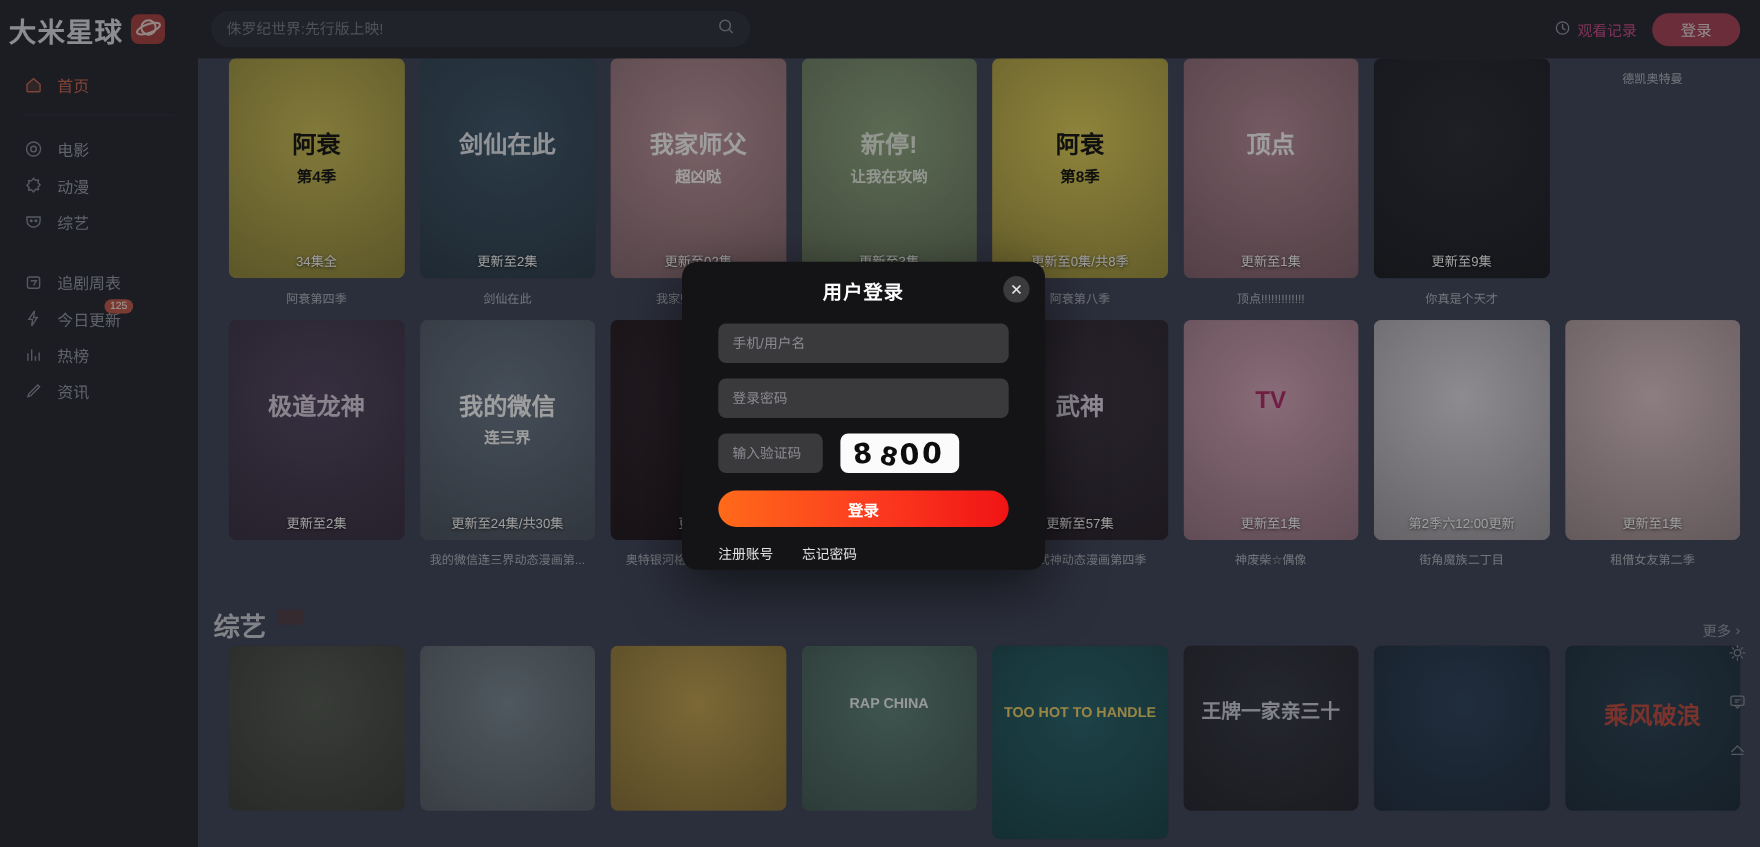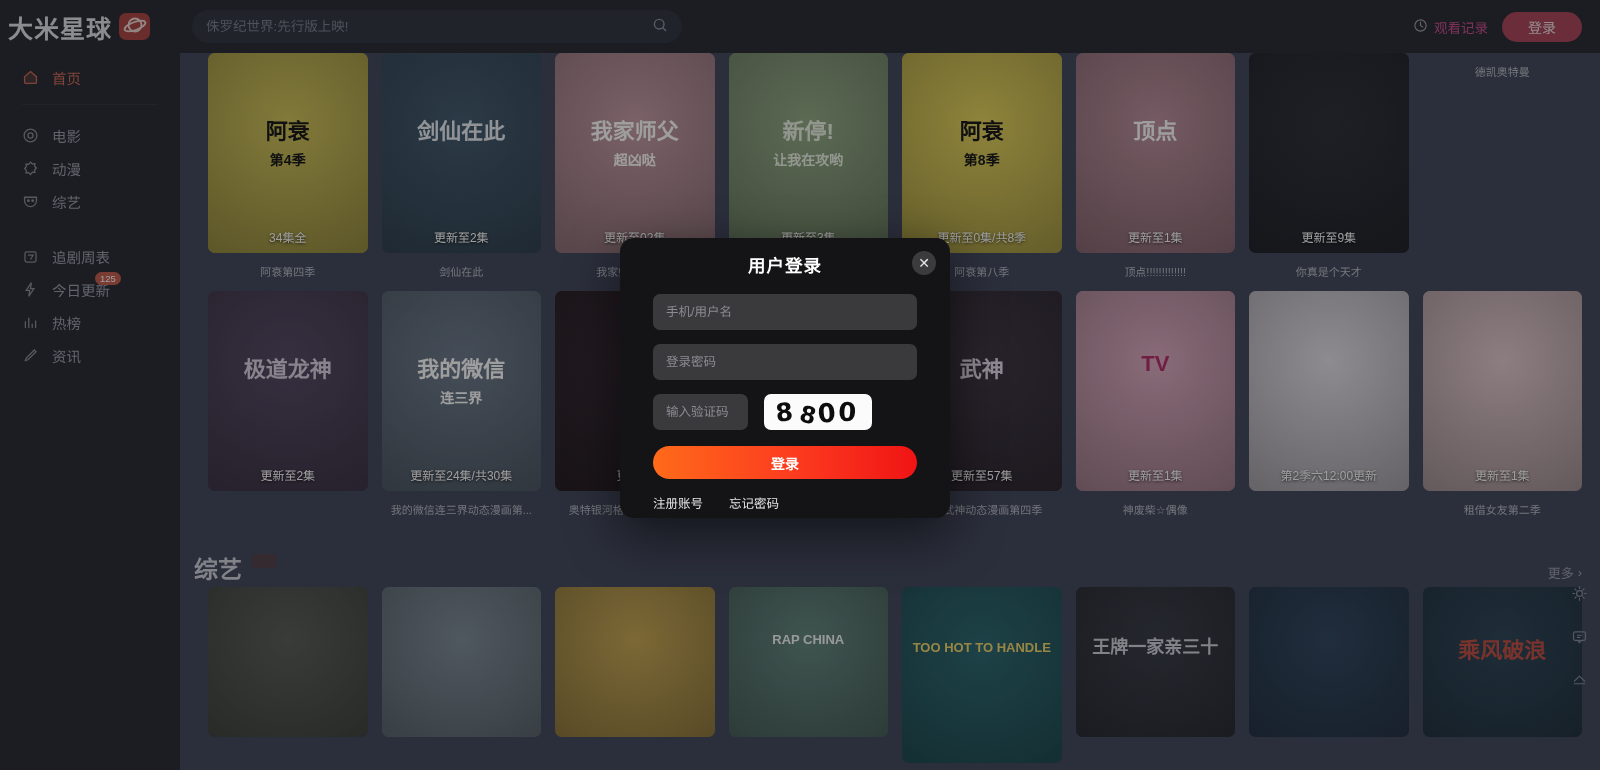--- a/index.html
+++ b/index.html
@@ -451,20 +451,21 @@
                 </div>
                 <div class="ep-badge">更新至1集</div>
               </div>
               <div class="card-title">神废柴☆偶像</div>
             </div>
             <div class="card">
               <div class="poster">
                 <div class="art" style="background: radial-gradient(circle at 50% 35%, rgb(229, 224, 234) 0%, rgba(0, 0, 0, 0.35) 120%), rgb(229, 224, 234);"></div>
                 <div class="ep-badge">第2季六12:00更新</div>
               </div>
+              <div class="card-title">街角魔族二丁目</div>
             </div>
             <div class="card">
               <div class="poster">
                 <div class="art" style="background: radial-gradient(circle at 50% 35%, rgb(233, 201, 207) 0%, rgba(0, 0, 0, 0.35) 120%), rgb(233, 201, 207);"></div>
                 <div class="ep-badge">更新至1集</div>
               </div>
               <div class="card-title">租借女友第二季</div>
             </div>
           </div>
       </div>

